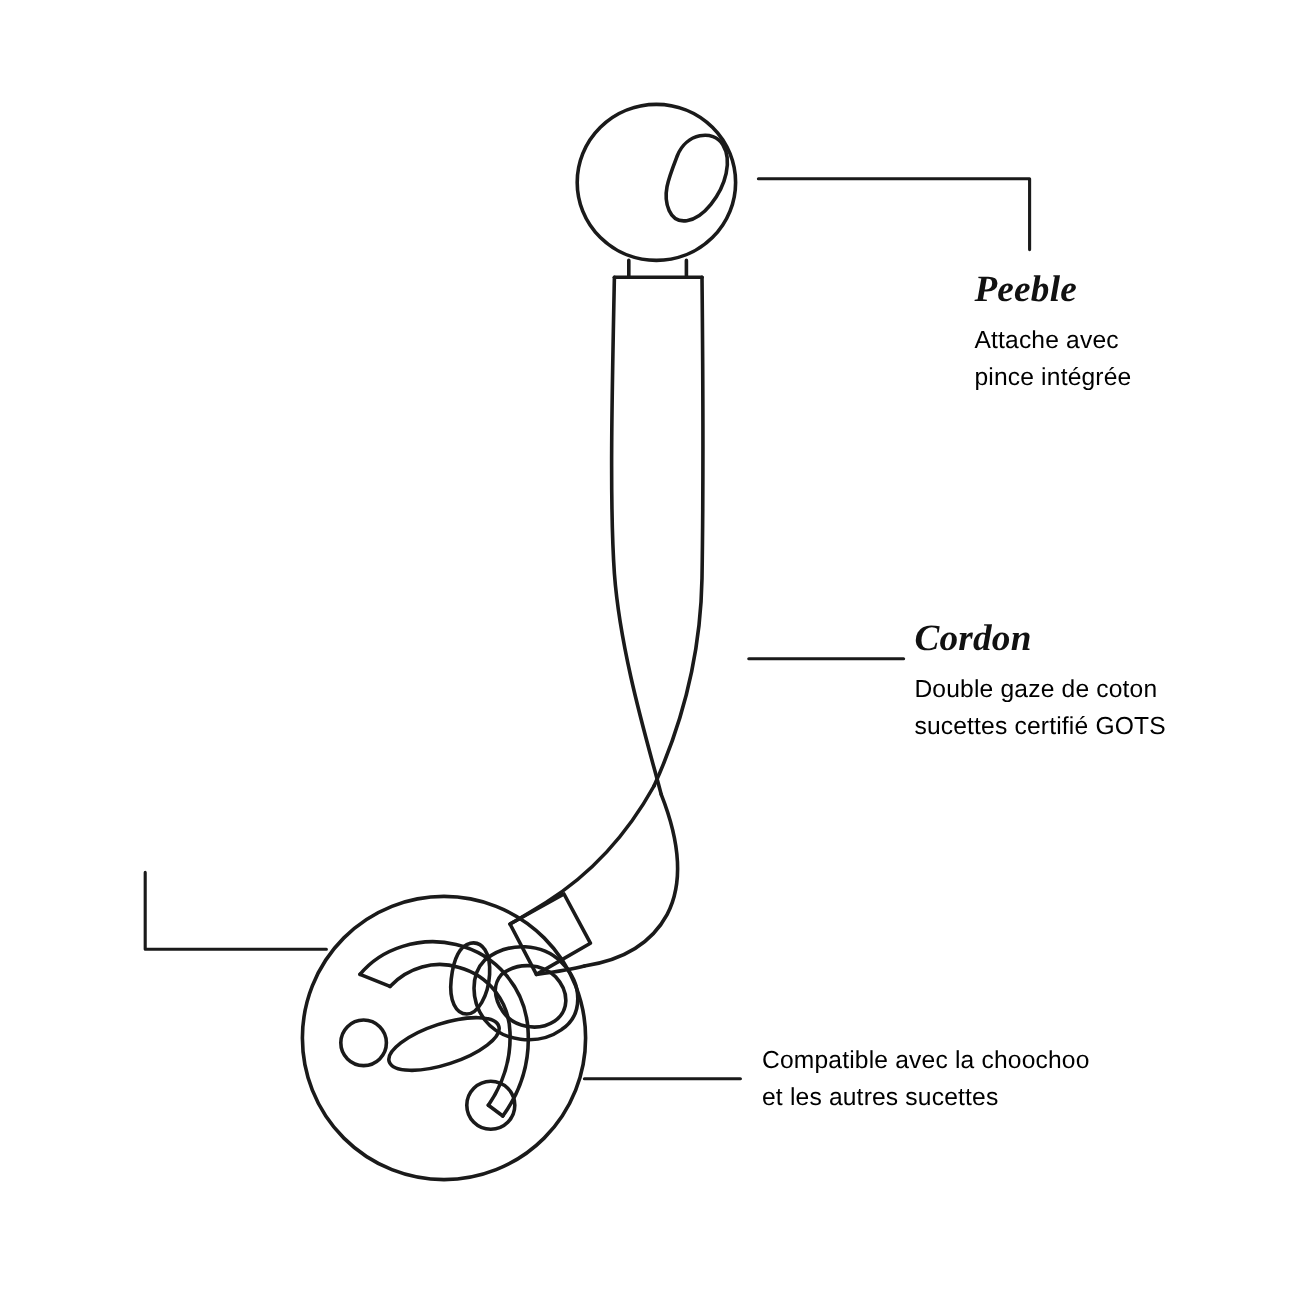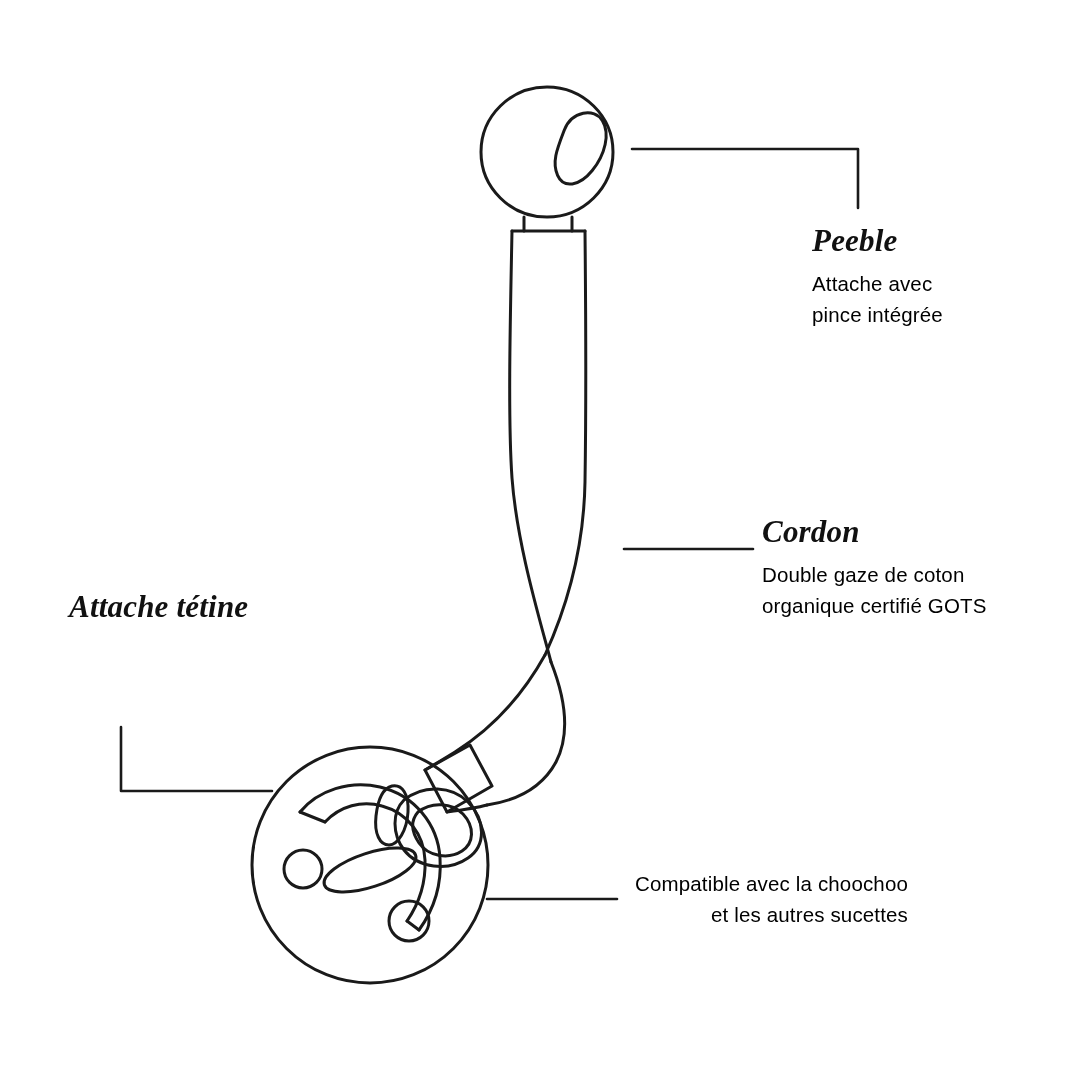--- a/index.html
+++ b/index.html
@@ -45,21 +45,21 @@
     color: #000000;
     margin: 0;
     letter-spacing: 0.15px;
     white-space: pre-line;
   }
 
   
   #callout-peeble      { left: 812px; top: 224px; }
   #callout-cordon      { left: 762px; top: 471px; margin-top: 44px; }
   #callout-attache     { left: 69px;  top: 590px; }
-  #callout-compatible  { left: 635px; top: 868px; text-align: right; }
+  #callout-compatible  { left: 635px; top: 868px; }
   #callout-compatible .callout-body { font-size: 20.5px; }
 </style>
 </head>
 <body>
 
 <div id="page">
 
   <svg id="illustration" viewBox="0 0 1080 1080" fill="none" stroke="#1a1a1a" stroke-width="3" stroke-linecap="round" stroke-linejoin="round">
 
     <ellipse cx="547" cy="152" rx="66" ry="65"></ellipse>
@@ -103,25 +103,24 @@
 
   <div class="callout" id="callout-peeble">
     <div class="callout-title">Peeble</div>
     <div class="callout-body">Attache avec
 pince intégrée</div>
   </div>
 
   <div class="callout" id="callout-cordon">
     <div class="callout-title">Cordon</div>
     <div class="callout-body">Double gaze de coton
-organique certifié GOTS</div>
+sucettes certifié GOTS</div>
   </div>
 
   <div class="callout" id="callout-attache">
-    <div class="callout-title">Attache tétine</div>
   </div>
 
   <div class="callout" id="callout-compatible">
     <div class="callout-body">Compatible avec la choochoo
 et les autres sucettes</div>
   </div>
 
 </div>
 
 </body></html>

